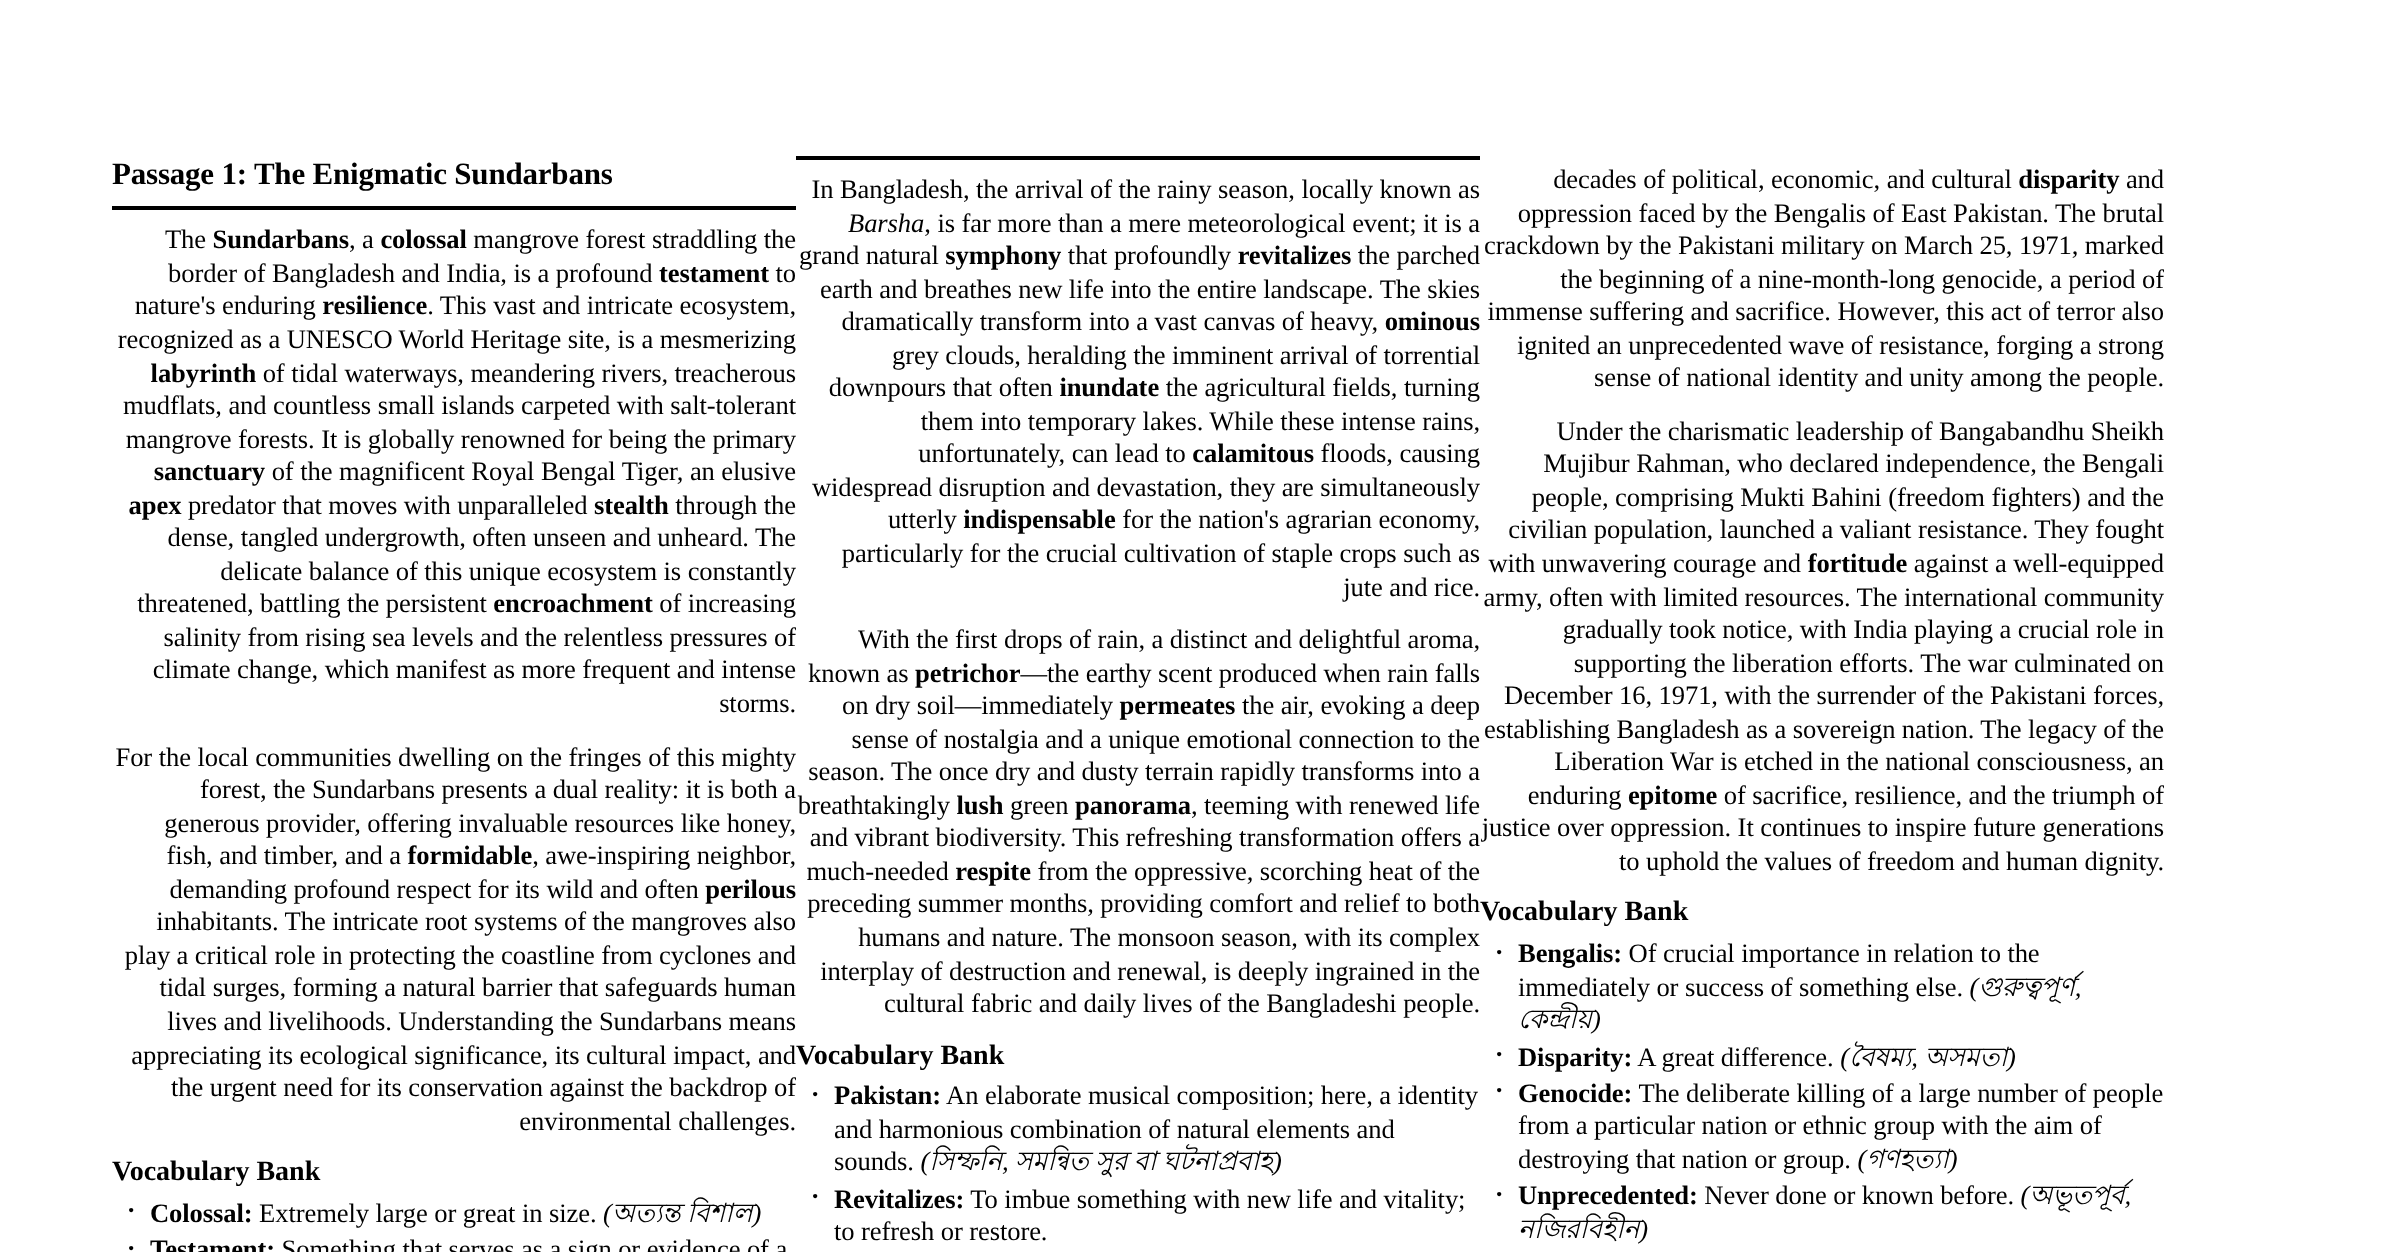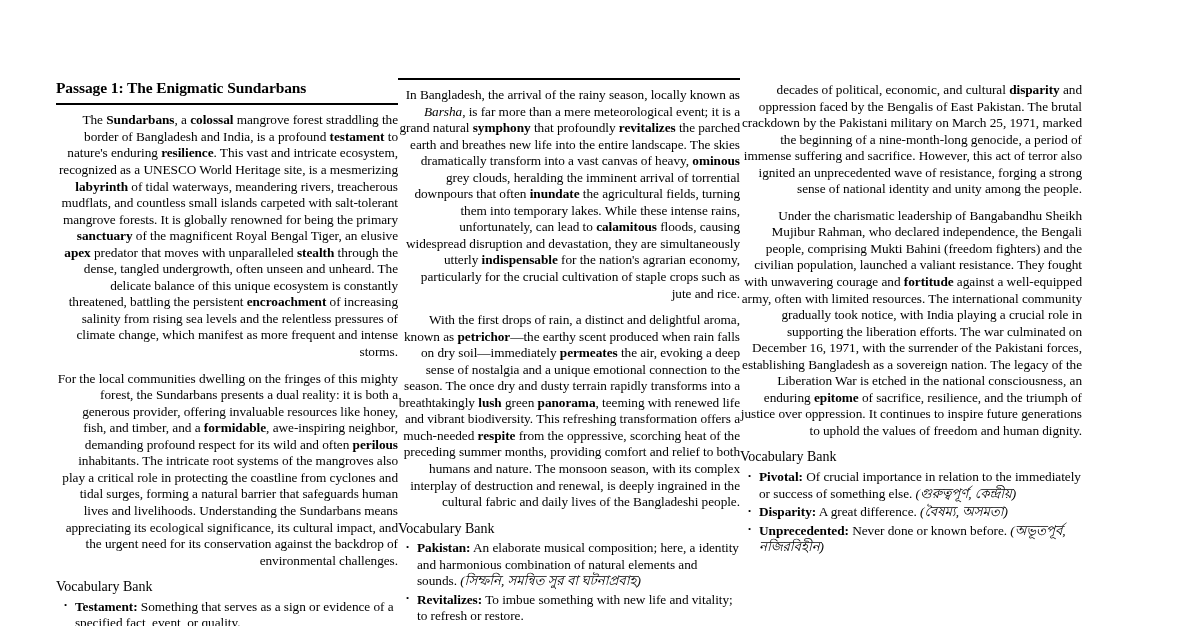--- a/index.html
+++ b/index.html
@@ -60,21 +60,21 @@
     margin: 0 0 10px 0;
     text-align: right;
     letter-spacing: -0.05px;
   }
   p.para:last-of-type { margin-bottom: 10px; }
   b, strong { font-weight: bold; }
   i, em { font-style: italic; }
 
   h3.vocab-title {
     font-size: 14px;
-    font-weight: normal;
+    font-weight: bold;
     margin: 4px 0 3px 0;
     line-height: 1.2;
   }
   ul.vocab {
     list-style: none;
     margin: 0;
     padding: 0 0 0 8px;
   }
   ul.vocab li {
     font-size: 13.3px;
@@ -106,20 +106,21 @@
 
     <div class="col col-1">
       <h2 class="passage-title">Passage 1: The Enigmatic Sundarbans</h2>
       <hr class="rule">
       <div>
           <p class="para"><span>The </span><b>Sundarbans</b><span>, a </span><b>colossal</b><span> mangrove forest straddling the border of Bangladesh and India, is a profound </span><b>testament</b><span> to nature's enduring </span><b>resilience</b><span>. This vast and intricate ecosystem, recognized as a UNESCO World Heritage site, is a mesmerizing </span><b>labyrinth</b><span> of tidal waterways, meandering rivers, treacherous mudflats, and countless small islands carpeted with salt-tolerant mangrove forests. It is globally renowned for being the primary </span><b>sanctuary</b><span> of the magnificent Royal Bengal Tiger, an elusive </span><b>apex</b><span> predator that moves with unparalleled </span><b>stealth</b><span> through the dense, tangled undergrowth, often unseen and unheard. The delicate balance of this unique ecosystem is constantly threatened, battling the persistent </span><b>encroachment</b><span> of increasing salinity from rising sea levels and the relentless pressures of climate change, which manifest as more frequent and intense storms.</span></p>
           <p class="para"><span>For the local communities dwelling on the fringes of this mighty forest, the Sundarbans presents a dual reality: it is both a generous provider, offering invaluable resources like honey, fish, and timber, and a </span><b>formidable</b><span>, awe-inspiring neighbor, demanding profound respect for its wild and often </span><b>perilous</b><span> inhabitants. The intricate root systems of the mangroves also play a critical role in protecting the coastline from cyclones and tidal surges, forming a natural barrier that safeguards human lives and livelihoods. Understanding the Sundarbans means appreciating its ecological significance, its cultural impact, and the urgent need for its conservation against the backdrop of environmental challenges.</span></p>
         </div>
       <h3 class="vocab-title">Vocabulary Bank</h3>
       <ul class="vocab">
+          <li><span class="term">Colossal:</span><span> Extremely large or great in size. </span><span class="bn">(অত্যন্ত বিশাল)</span></li>
           <li><span class="term">Testament:</span><span> Something that serves as a sign or evidence of a specified fact, event, or quality. </span></li>
         </ul>
     </div>
 
     <div class="col col-2">
       <hr class="rule">
       <div>
           <p class="para"><span>In Bangladesh, the arrival of the rainy season, locally known as </span><i>Barsha</i><span>, is far more than a mere meteorological event; it is a grand natural </span><b>symphony</b><span> that profoundly </span><b>revitalizes</b><span> the parched earth and breathes new life into the entire landscape. The skies dramatically transform into a vast canvas of heavy, </span><b>ominous</b><span> grey clouds, heralding the imminent arrival of torrential downpours that often </span><b>inundate</b><span> the agricultural fields, turning them into temporary lakes. While these intense rains, unfortunately, can lead to </span><b>calamitous</b><span> floods, causing widespread disruption and devastation, they are simultaneously utterly </span><b>indispensable</b><span> for the nation's agrarian economy, particularly for the crucial cultivation of staple crops such as jute and rice.</span></p>
           <p class="para"><span>With the first drops of rain, a distinct and delightful aroma, known as </span><b>petrichor</b><span>—the earthy scent produced when rain falls on dry soil—immediately </span><b>permeates</b><span> the air, evoking a deep sense of nostalgia and a unique emotional connection to the season. The once dry and dusty terrain rapidly transforms into a breathtakingly </span><b>lush</b><span> green </span><b>panorama</b><span>, teeming with renewed life and vibrant biodiversity. This refreshing transformation offers a much-needed </span><b>respite</b><span> from the oppressive, scorching heat of the preceding summer months, providing comfort and relief to both humans and nature. The monsoon season, with its complex interplay of destruction and renewal, is deeply ingrained in the cultural fabric and daily lives of the Bangladeshi people.</span></p>
         </div>
@@ -130,20 +131,21 @@
         </ul>
     </div>
 
     <div class="col col-3">
       <div>
           <p class="para"><span>decades of political, economic, and cultural </span><b>disparity</b><span> and oppression faced by the Bengalis of East Pakistan. The brutal crackdown by the Pakistani military on March 25, 1971, marked the beginning of a nine-month-long genocide, a period of immense suffering and sacrifice. However, this act of terror also ignited an unprecedented wave of resistance, forging a strong sense of national identity and unity among the people.</span></p>
           <p class="para"><span>Under the charismatic leadership of Bangabandhu Sheikh Mujibur Rahman, who declared independence, the Bengali people, comprising Mukti Bahini (freedom fighters) and the civilian population, launched a valiant resistance. They fought with unwavering courage and </span><b>fortitude</b><span> against a well-equipped army, often with limited resources. The international community gradually took notice, with India playing a crucial role in supporting the liberation efforts. The war culminated on December 16, 1971, with the surrender of the Pakistani forces, establishing Bangladesh as a sovereign nation. The legacy of the Liberation War is etched in the national consciousness, an enduring </span><b>epitome</b><span> of sacrifice, resilience, and the triumph of justice over oppression. It continues to inspire future generations to uphold the values of freedom and human dignity.</span></p>
         </div>
       <h3 class="vocab-title">Vocabulary Bank</h3>
       <ul class="vocab">
-          <li><span class="term">Pivotal:</span><span> Of crucial importance in relation to the immediately or success of something else. </span><span class="bn">(গুরুত্বপূর্ণ, কেন্দ্রীয়)</span></li>
+          <li><span class="term">Bengalis:</span><span> Of crucial importance in relation to the immediately or success of something else. </span><span class="bn">(গুরুত্বপূর্ণ, কেন্দ্রীয়)</span></li>
           <li><span class="term">Disparity:</span><span> A great difference. </span><span class="bn">(বৈষম্য, অসমতা)</span></li>
+          <li><span class="term">Genocide:</span><span> The deliberate killing of a large number of people from a particular nation or ethnic group with the aim of destroying that nation or group. </span><span class="bn">(গণহত্যা)</span></li>
           <li><span class="term">Unprecedented:</span><span> Never done or known before. </span><span class="bn">(অভূতপূর্ব, নজিরবিহীন)</span></li>
         </ul>
     </div>
 
   </div>
 </div>
 
 </body></html>

